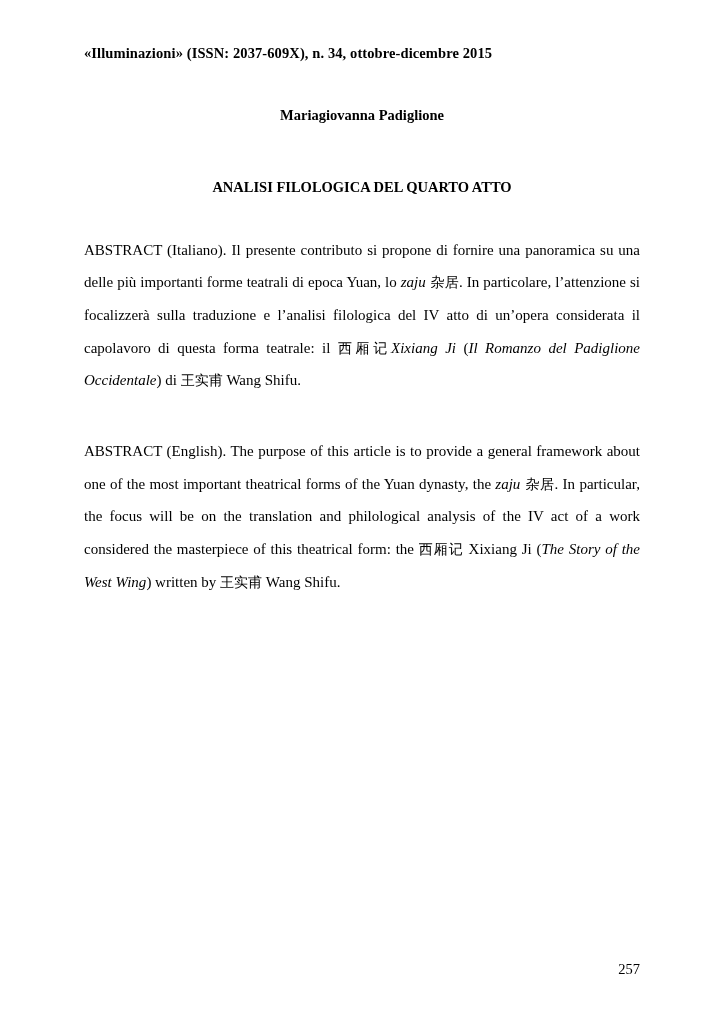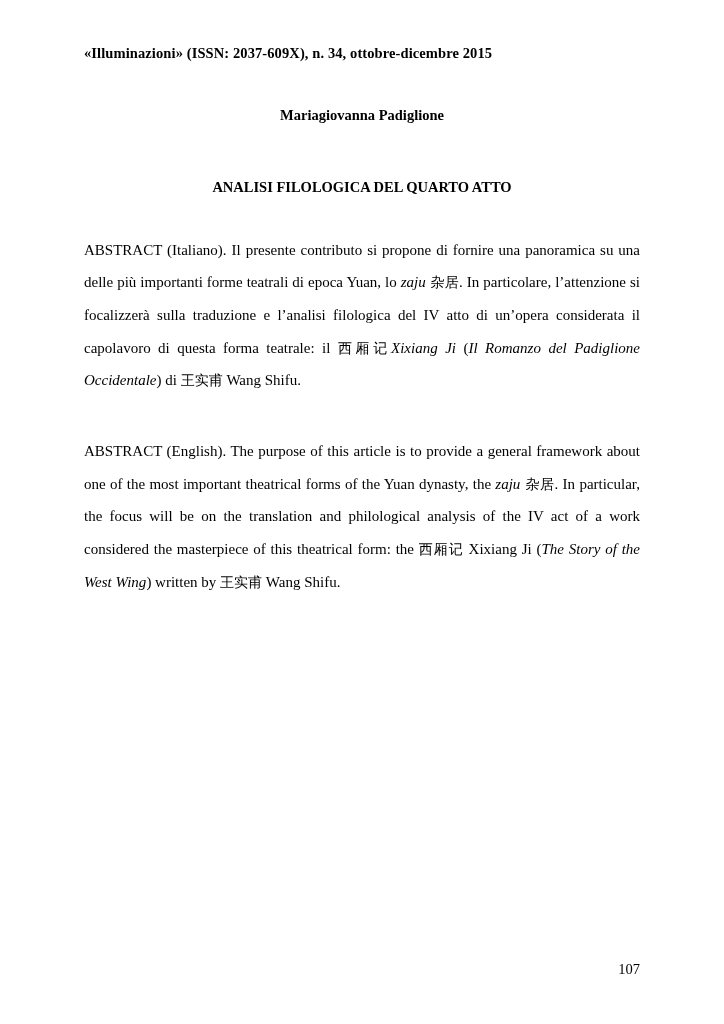--- a/index.html
+++ b/index.html
@@ -85,15 +85,15 @@
   </div>
 
   <div class="abstract">
     <span>ABSTRACT (Italiano).</span><span> Il presente contributo si propone di fornire una panoramica su una delle più importanti forme teatrali di epoca Yuan, lo </span><span class="it">zaju</span><span class="cjk"> 杂居</span><span>. In particolare, l’attenzione si focalizzerà sulla traduzione e l’analisi filologica del IV atto di un’opera considerata il capolavoro di questa forma teatrale: il </span><span class="cjk">西厢记</span><span class="it">Xixiang Ji</span><span> (</span><span class="it">Il Romanzo del Padiglione Occidentale</span><span>) di </span><span class="cjk">王实甫</span><span> Wang Shifu.</span>
   </div>
 
   <div class="abstract second">
     <span>ABSTRACT (English).</span><span> The purpose of this article is to provide a general framework about one of the most important theatrical forms of the Yuan dynasty, the </span><span class="it">zaju</span><span class="cjk"> 杂居</span><span>. In particular, the focus will be on the translation and philological analysis of the IV act of a work considered the masterpiece of this theatrical form: the </span><span class="cjk">西厢记</span><span> Xixiang Ji</span><span> (</span><span class="it">The Story of the West Wing</span><span>) written by </span><span class="cjk">王实甫</span><span> Wang Shifu.</span>
   </div>
 
-  <div class="page-number">107</div>
+  <div class="page-number">257</div>
 
 </div>
 
 </body></html>

